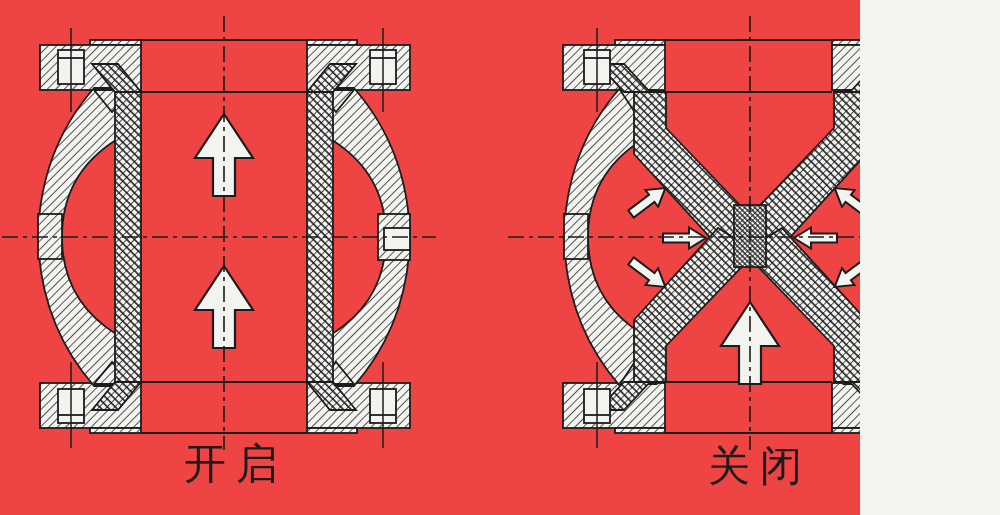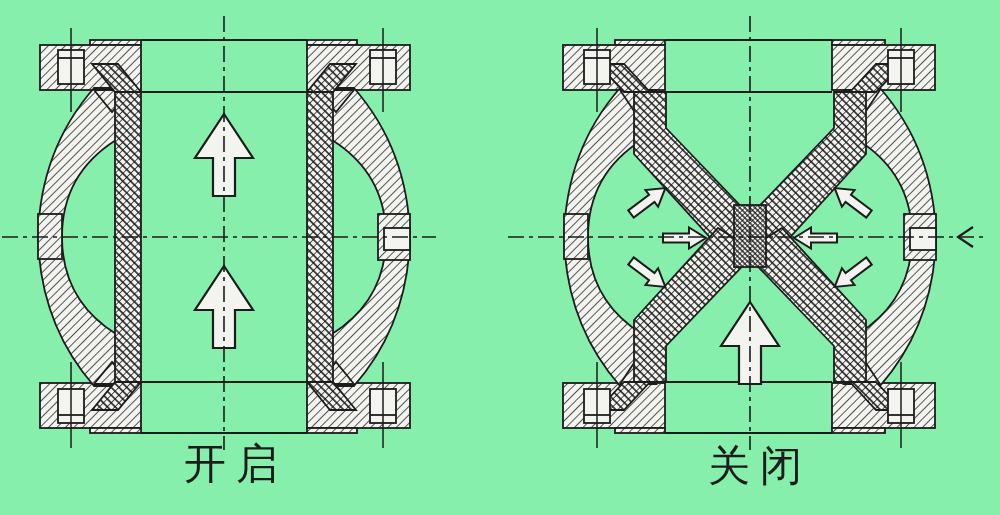--- a/index.html
+++ b/index.html
@@ -1,16 +1,16 @@
 <!DOCTYPE html>
 <html><head>
 <meta charset="utf-8">
 <style>
   html,body{margin:0;padding:0;background:#f3f3f0;}
-  .stage{position:relative;width:1000px;height:515px;background:#86efac;overflow:hidden;
+  .stage{position:relative;width:860px;height:515px;background:#ef4444;overflow:hidden;
          font-family:"Liberation Sans", sans-serif;}
   svg{display:block}
   text.state-label{font-size:42px;letter-spacing:10px;fill:#1c1c1c;
        font-family:"Liberation Sans", sans-serif;}
 </style>
 </head>
 <body>
 
 <div class="stage">
 <svg width="1000" height="515" viewBox="0 0 1000 515">

